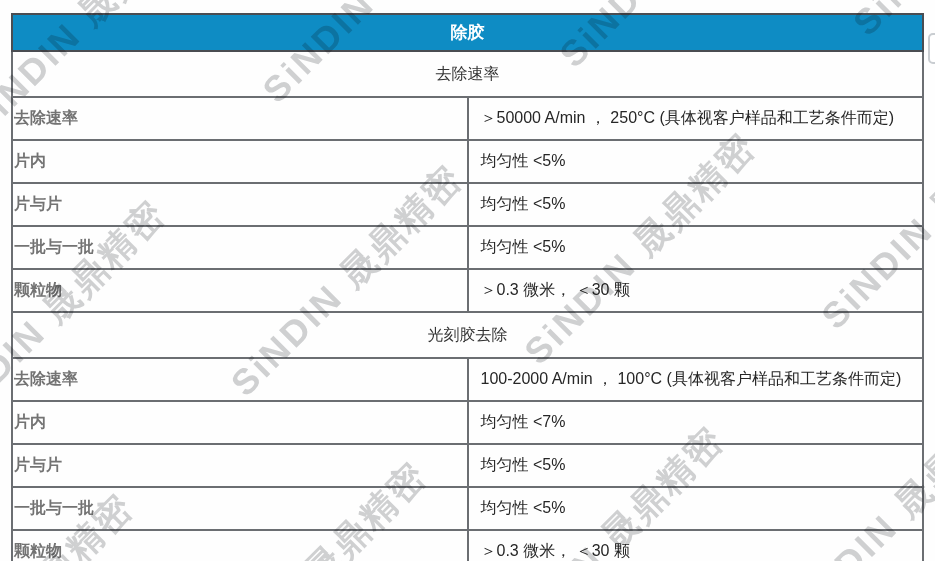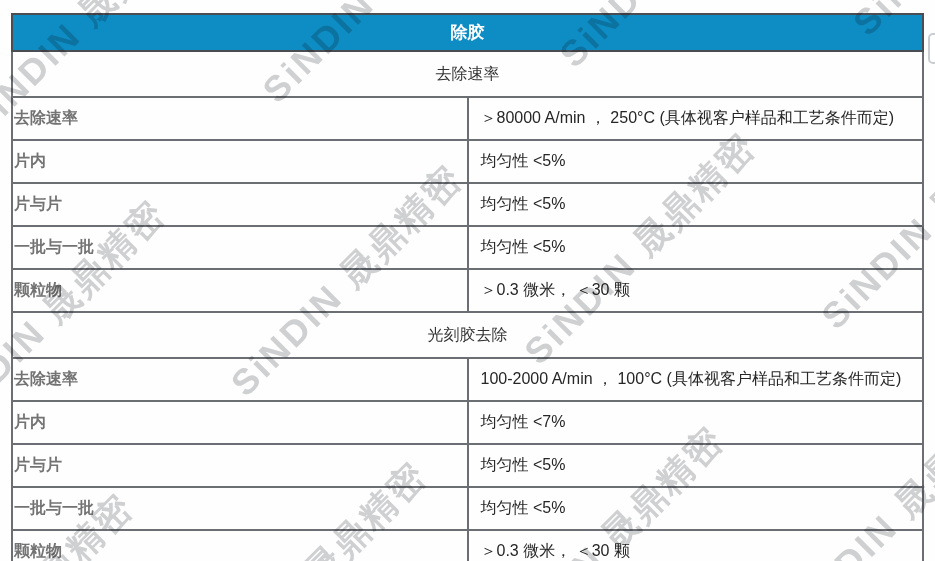--- a/index.html
+++ b/index.html
@@ -37,21 +37,21 @@
     <tbody>
         <tr class="title-row">
       <td colspan="2" style="background: rgb(14, 140, 196); color: rgb(255, 255, 255);">除胶</td>
     </tr>
 
     <tr class="section-row">
       <td colspan="2">去除速率</td>
     </tr>
     <tr class="data-row">
       <td class="label-cell">去除速率</td>
-      <td class="value-cell">＞80000 A/min ， 250°C (具体视客户样品和工艺条件而定)</td>
+      <td class="value-cell">＞50000 A/min ， 250°C (具体视客户样品和工艺条件而定)</td>
     </tr>
     <tr class="data-row">
       <td class="label-cell">片内</td>
       <td class="value-cell">均匀性 &lt;5%</td>
     </tr>
     <tr class="data-row">
       <td class="label-cell">片与片</td>
       <td class="value-cell">均匀性 &lt;5%</td>
     </tr>
     <tr class="data-row">

